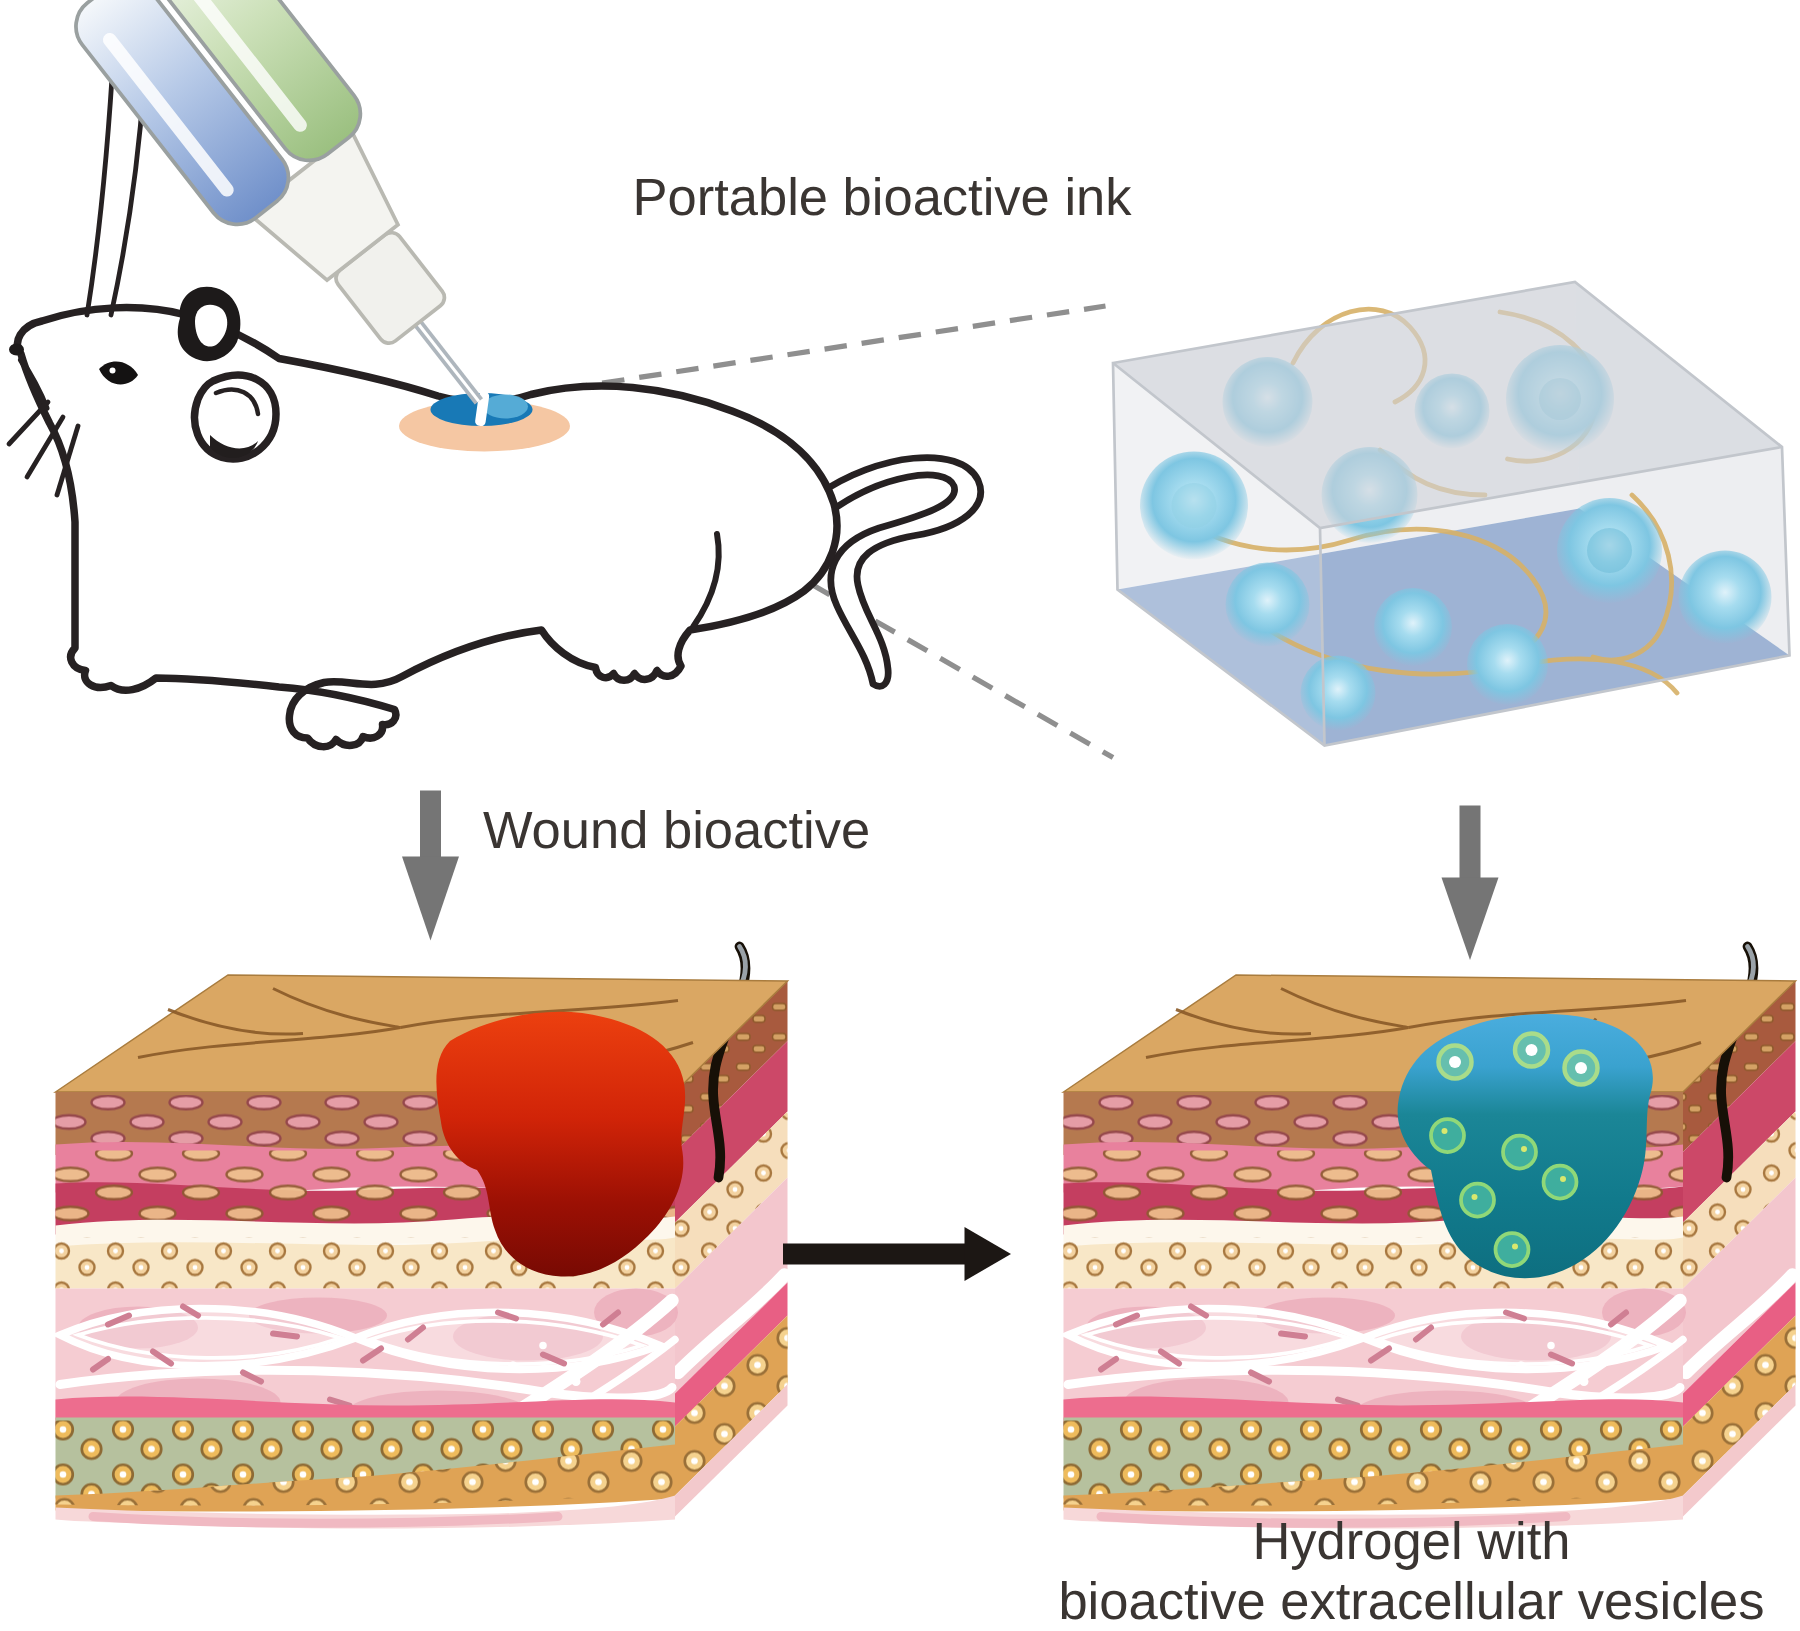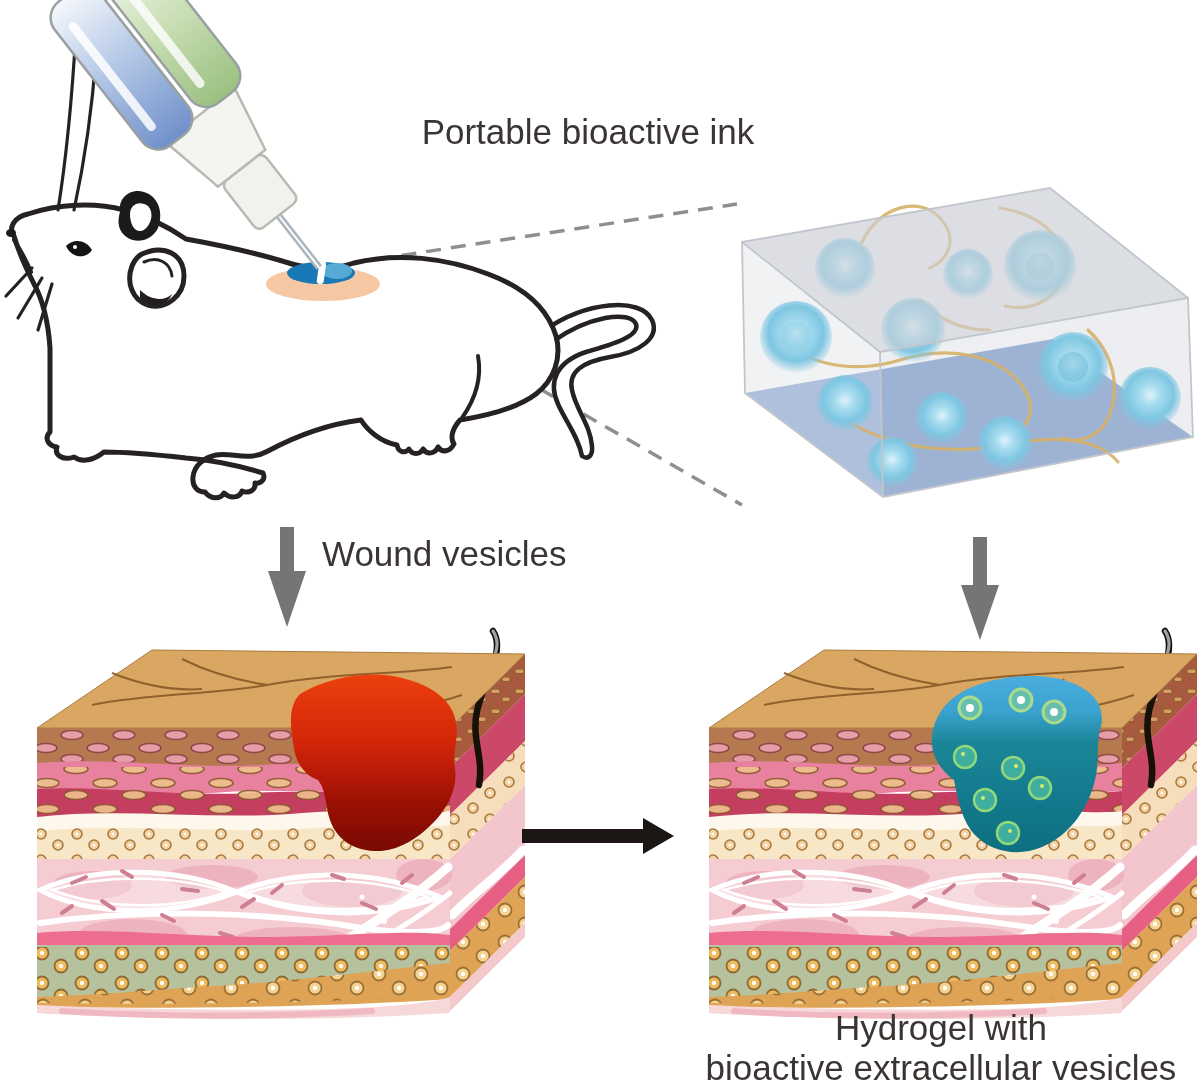--- a/index.html
+++ b/index.html
@@ -297,21 +297,21 @@
 </g>
 
 <g fill="#1c1714">
   <rect x="522" y="829" width="123" height="14"></rect>
   <polygon points="643,818 643,854 674,836"></polygon>
 </g>
 </svg>
 
 <div class="fig-label center" style="left:412px;top:112px;width:352px;">Portable bioactive ink</div>
 
-<div class="fig-label" style="left:322px;top:534px;white-space:nowrap;">Wound vesicles</div>
+<div class="fig-label" style="left:322px;top:534px;white-space:nowrap;">Wound bioactive</div>
 
 
 <div class="fig-label center" style="left:640px;top:1008px;width:602px;">
   <div>Hydrogel with</div>
   <div>bioactive extracellular vesicles</div>
 </div>
 
 </div>
 
 </body></html>

